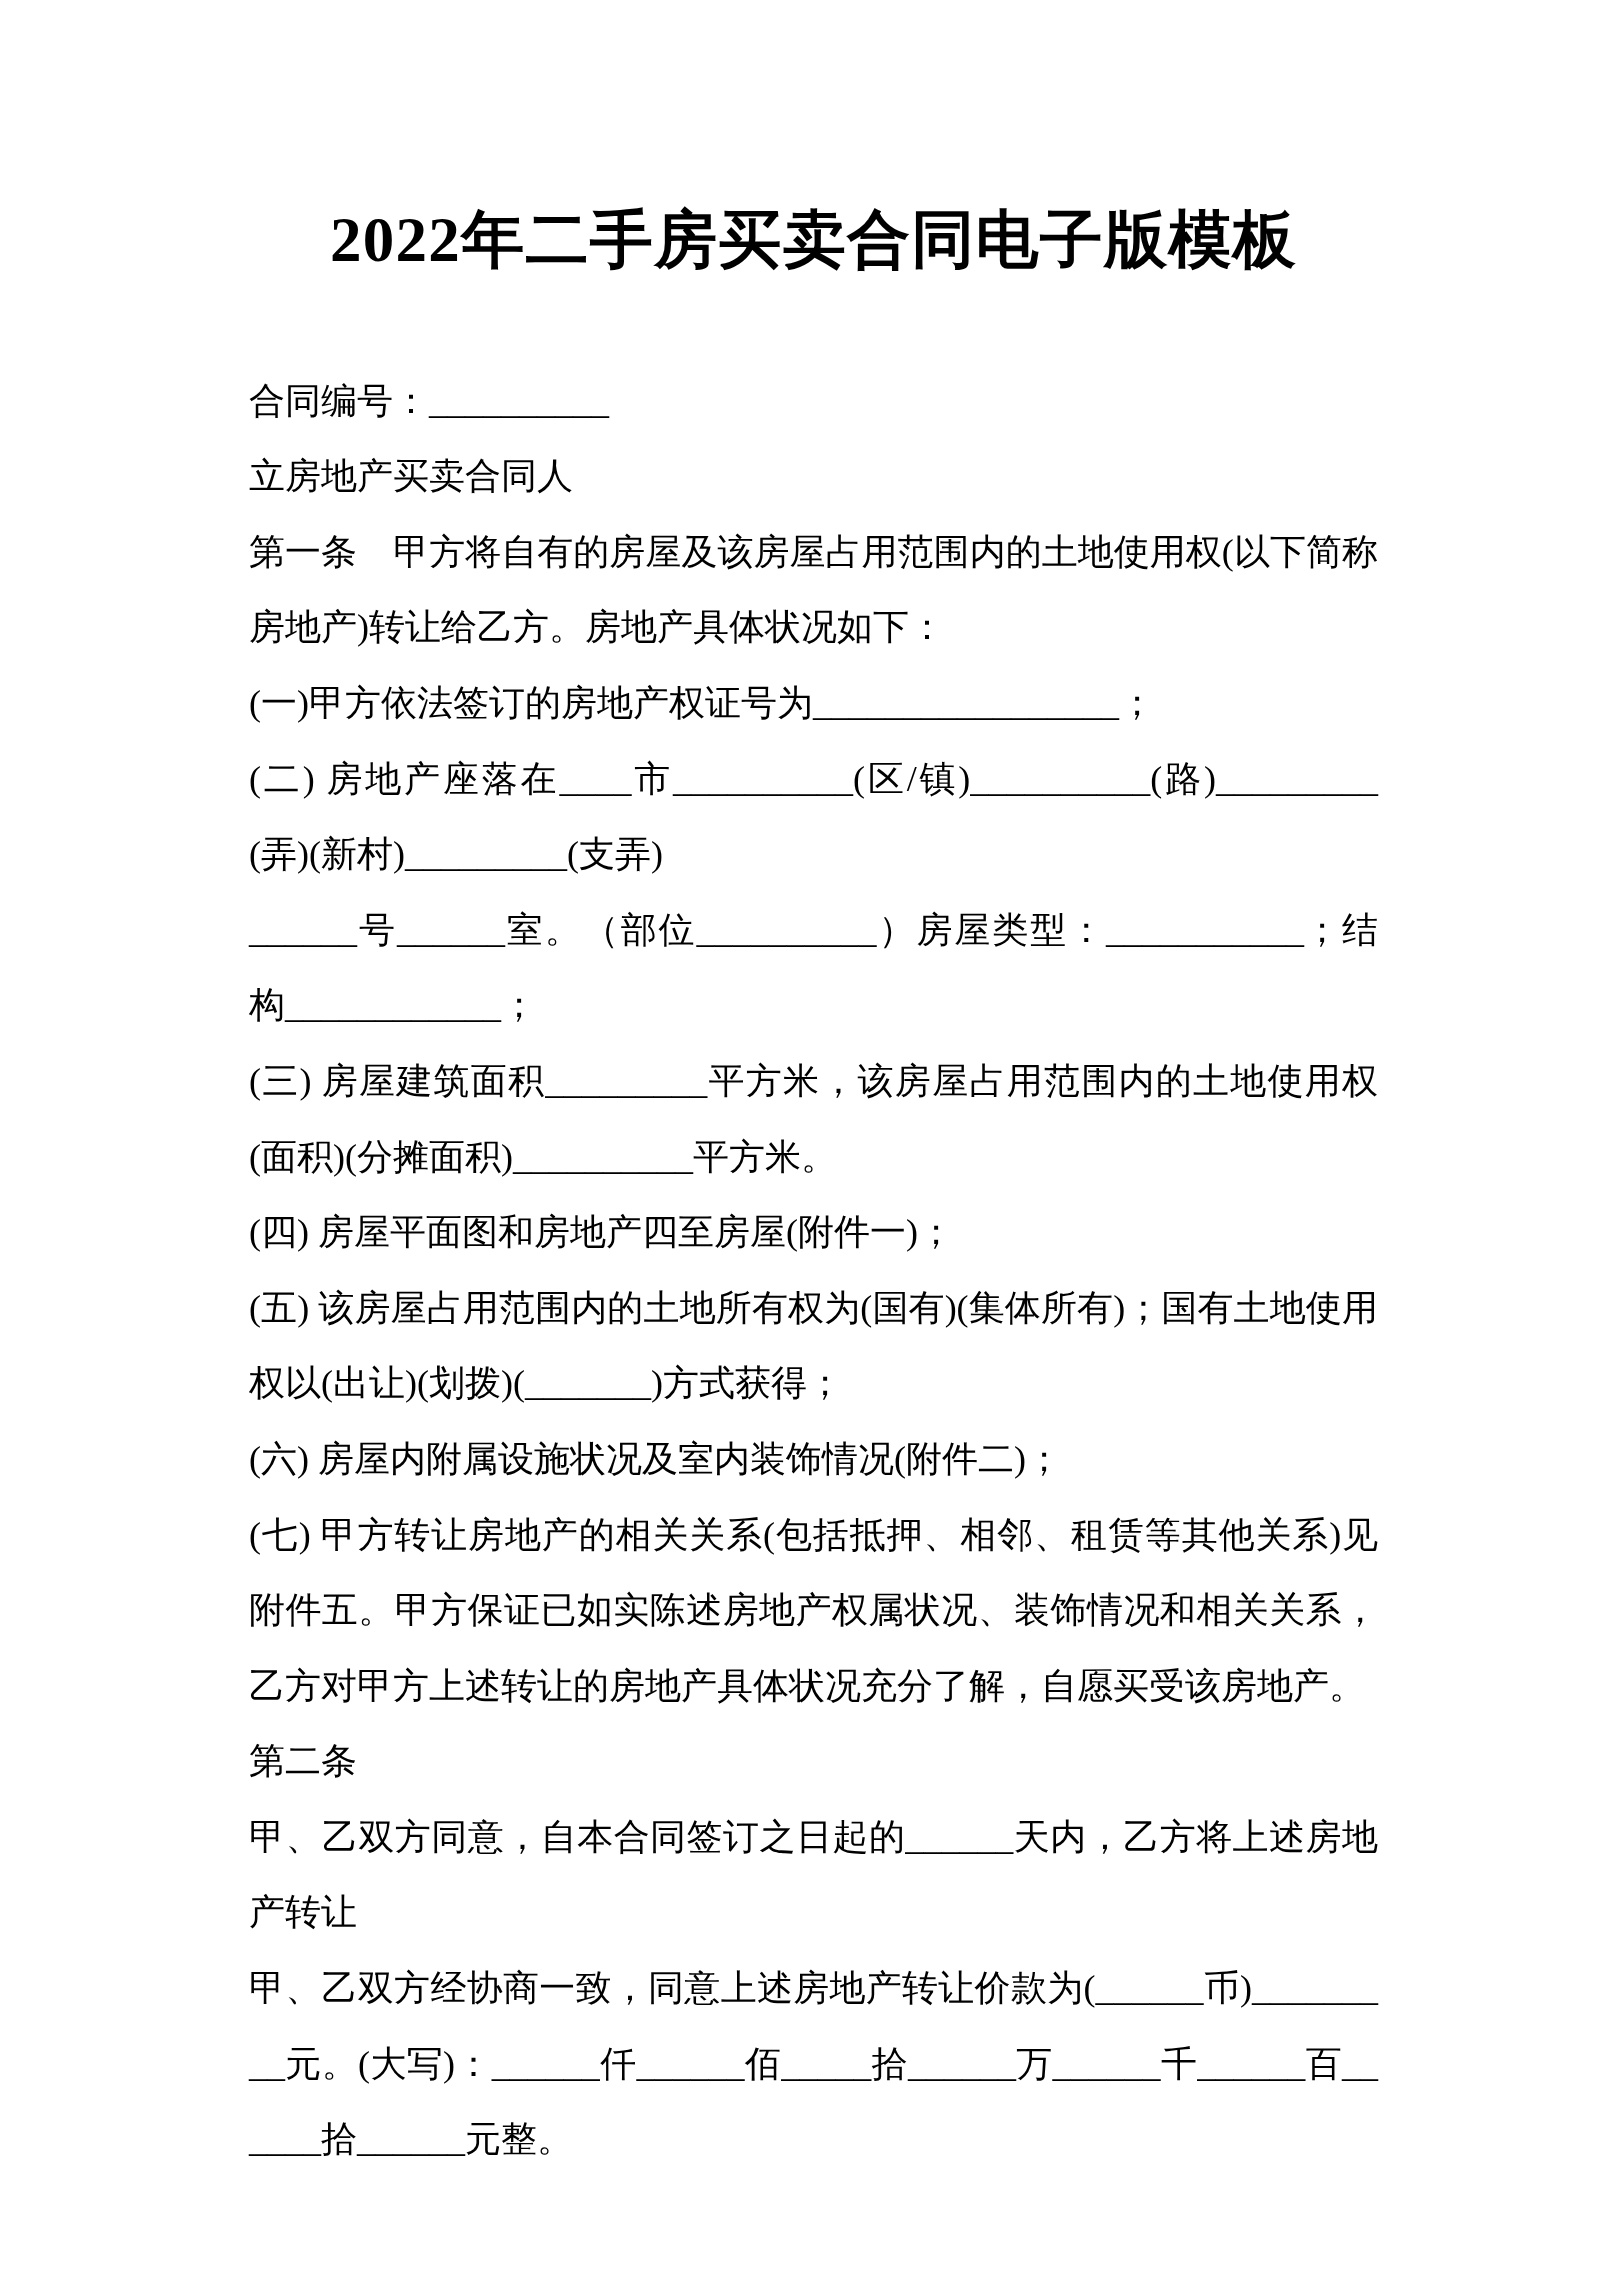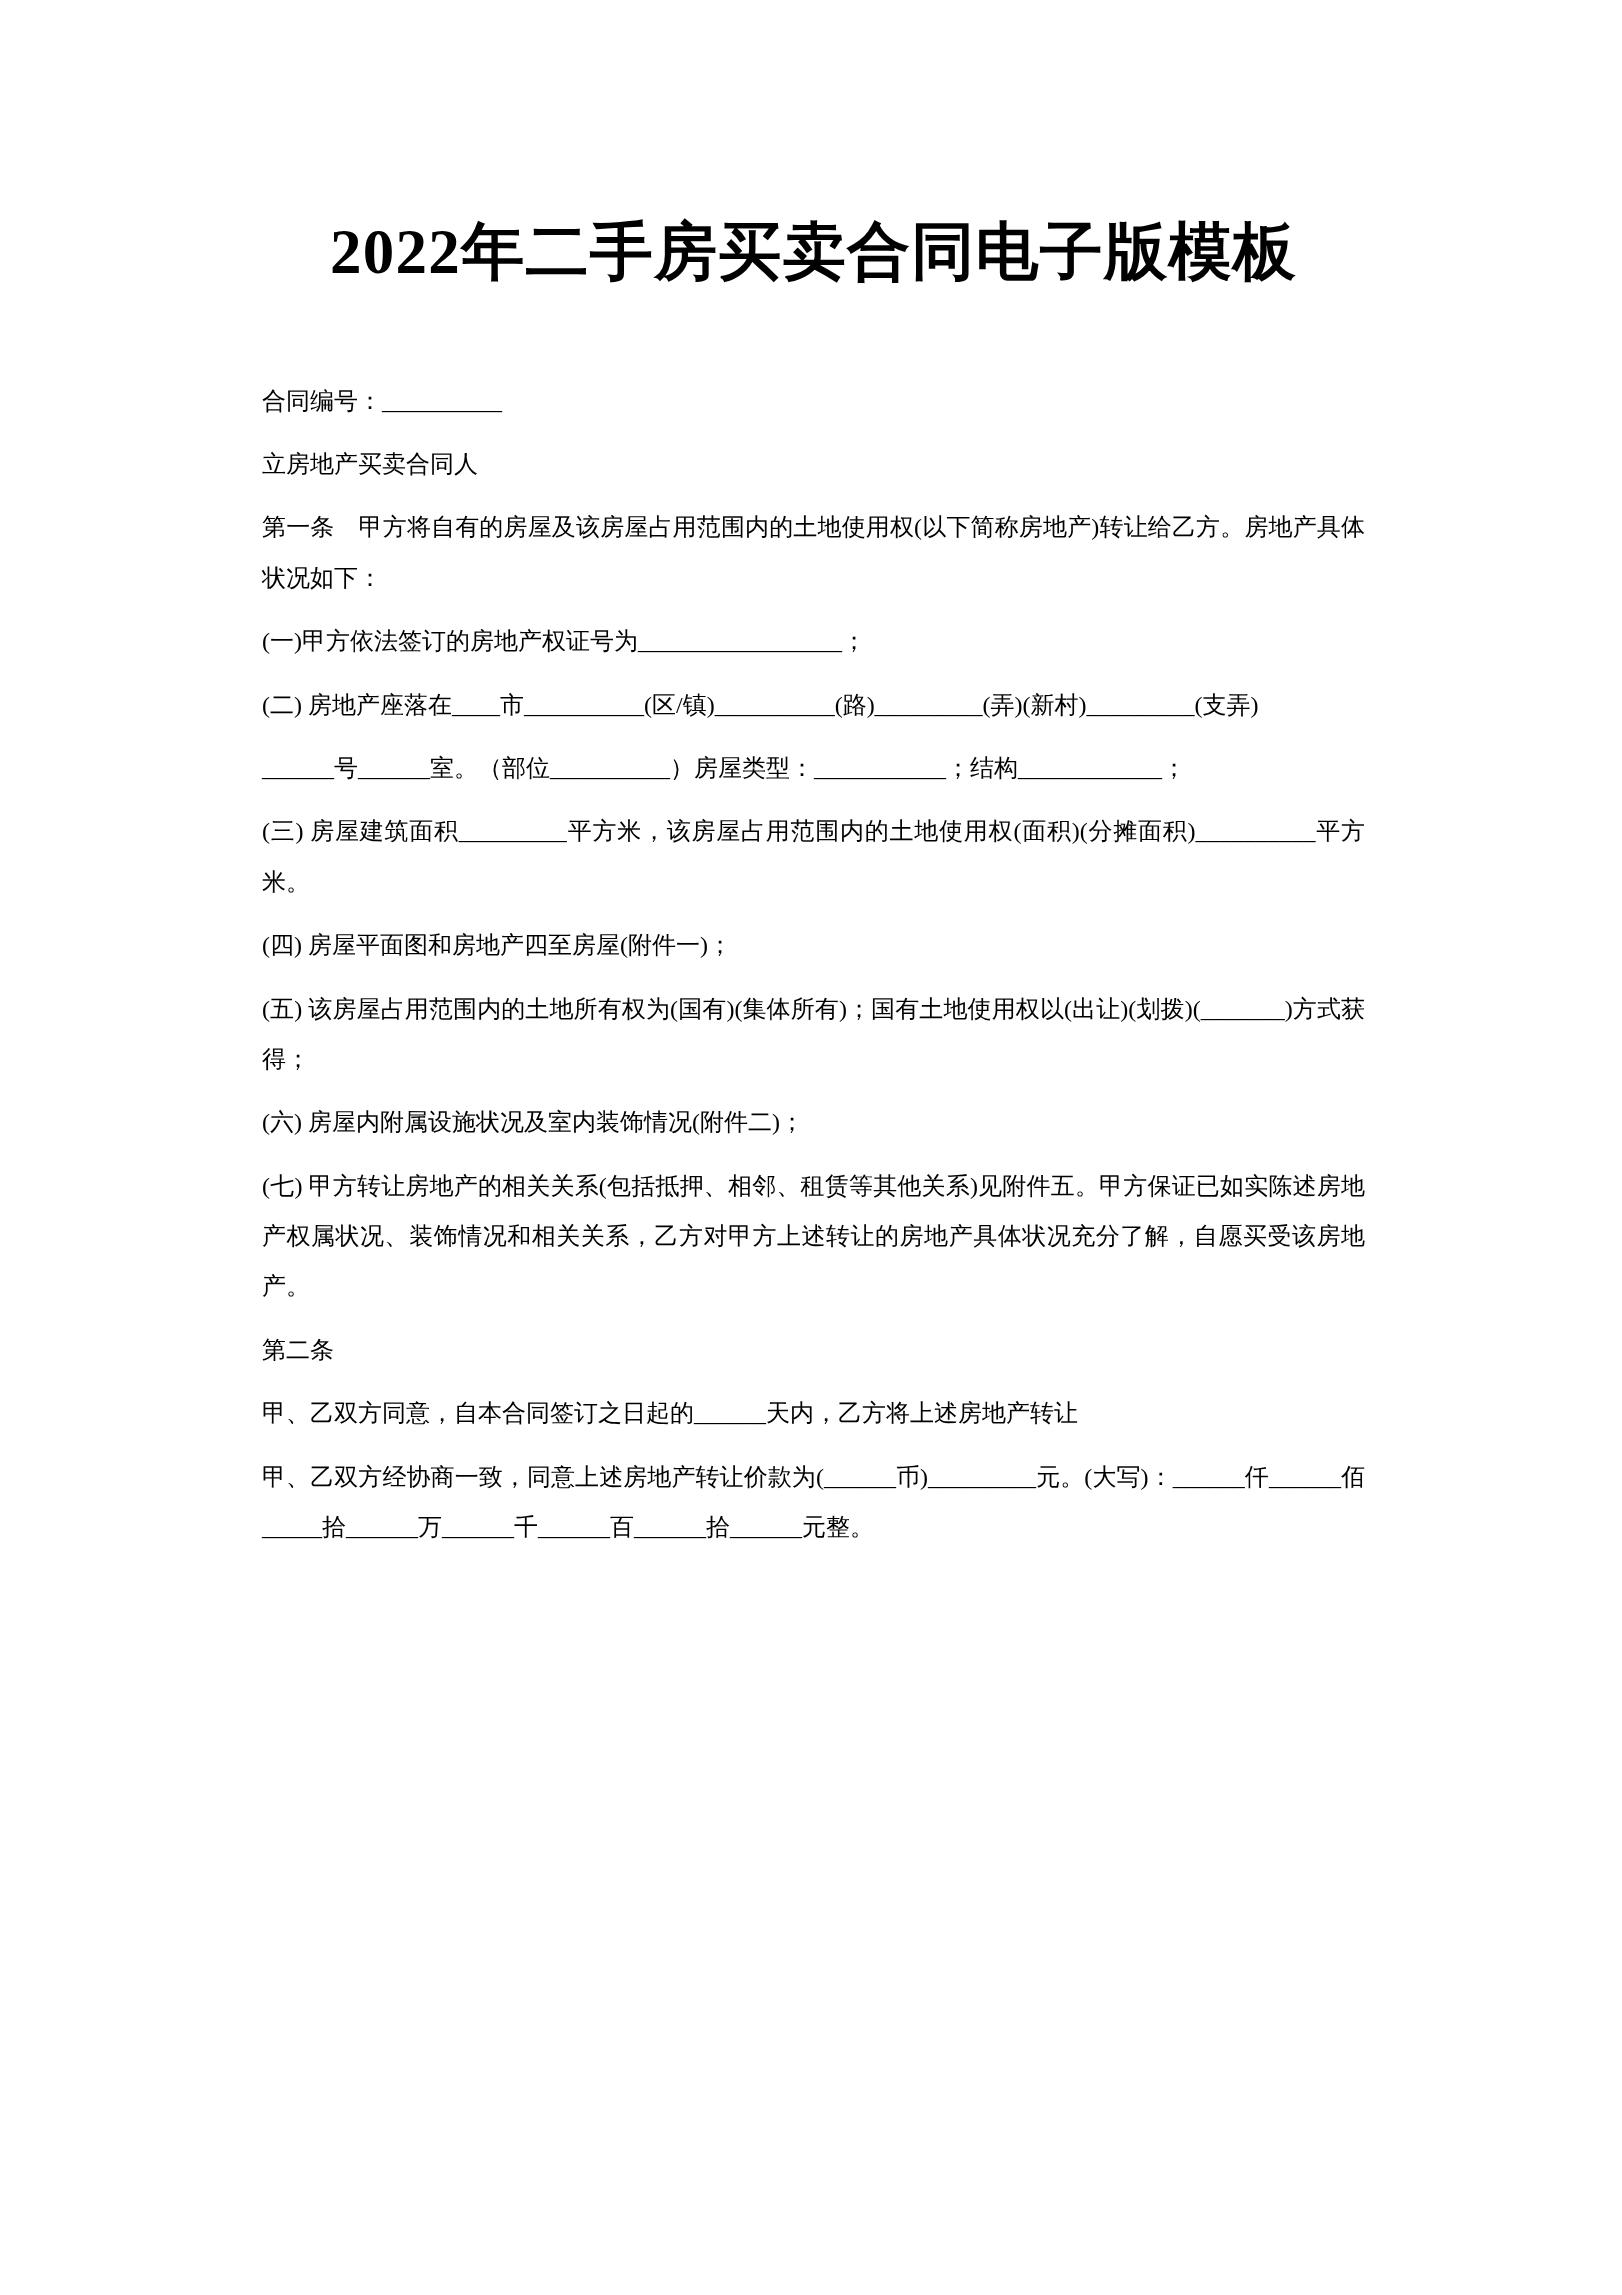--- a/index.html
+++ b/index.html
@@ -11,35 +11,35 @@
       position: relative;
       width: 1623px;
       min-height: 2295px;
       box-sizing: border-box;
       background: #ffffff;
       padding: 203px 245px 131px 249px;
       font-family: "Liberation Serif", "DejaVu Serif", serif;
       color: #000000;
     }
     .doc-title {
-      margin: 12px 0 85px 0;
+      margin: 0 0 85px 0;
       font-size: 63px;
       line-height: 1.2;
       font-weight: bold;
       text-align: center;
       letter-spacing: 1.3px;
       color: #000000;
     }
     .para-list {
       width: 100%;
     }
     .para {
-      margin: 13px;
+      margin: 0;
       padding: 0;
-      font-size: 24px;
+      font-size: 36px;
       line-height: 2.1;
       text-align: justify;
       word-break: break-all;
       color: #000000;
     }
   </style>
 </head>
 <body>
 
 <div class="page">

